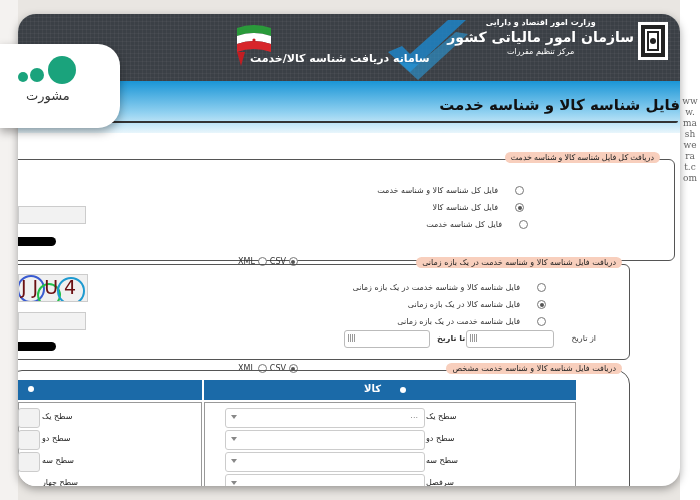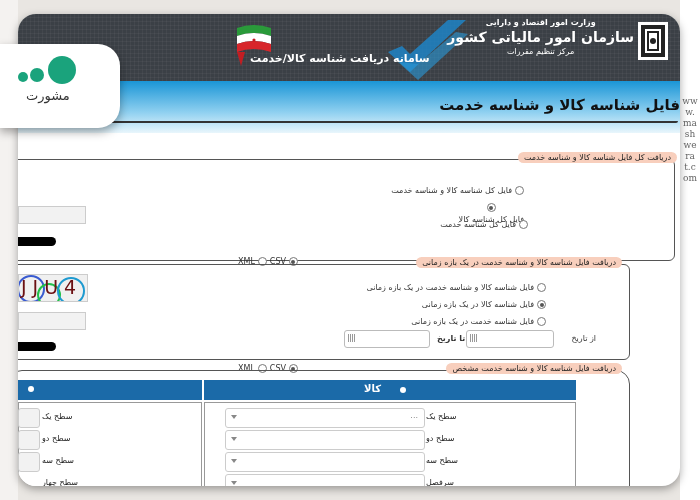--- a/index.html
+++ b/index.html
@@ -16,21 +16,21 @@
   .org{position:absolute;right:46px;top:4px;text-align:center;color:#fff;direction:rtl;}
   .org .l1{font-size:8px;font-weight:bold;}
   .org .l2{font-size:14px;font-weight:bold;line-height:20px;}
   .org .l3{font-size:8px;}
   .org-logo{position:absolute;right:12px;top:8px;width:30px;height:38px;background:#fff;}
   .blueband{position:absolute;left:0;top:67px;width:662px;height:52px;background:linear-gradient(#1a95d6,#8fd0f0 60%,#e9f6fc);}
   .page-title{position:absolute;right:0;top:82px;font-size:15px;font-weight:bold;color:#111;direction:rtl;}
   .title-line{position:absolute;left:0;top:107px;width:660px;height:2px;background:#333;border-radius:0 0 6px 0;}
   .fieldset{position:absolute;border:1px solid #555;border-radius:6px;}
   .legend{position:absolute;background:#f8cfbd;border-radius:6px;padding:1px 6px;font-size:8px;color:#222;direction:rtl;white-space:nowrap;}
-  .radio-row{position:absolute;font-size:8px;color:#333;direction:rtl;white-space:nowrap;display:flex;align-items:center;gap:3px;}
+  .radio-row{position:absolute;font-size:8px;color:#333;direction:rtl;white-space:nowrap;display:flex;align-items:center;gap:17px;}
   .rb{display:inline-block;width:7px;height:7px;border:1px solid #777;border-radius:50%;background:#fff;position:relative;}
   .rb.on::after{content:"";position:absolute;left:1.5px;top:1.5px;width:4px;height:4px;border-radius:50%;background:#555;}
   .fmt{position:absolute;font-size:8px;color:#333;display:flex;align-items:center;gap:3px;margin-top:23px;}
   .captcha{position:absolute;left:0;width:68px;height:26px;background:#f0f0f0;border:1px solid #ccc;overflow:hidden;}
   .captcha span{position:absolute;top:1px;left:2px;font-size:19px;color:#6a0f12;letter-spacing:6px;font-family:"DejaVu Sans",sans-serif;}
   .ring{position:absolute;border:2px solid;border-radius:50%;}
   .cap-input{position:absolute;left:0;width:66px;height:16px;background:#f2f2f2;border:1px solid #ccc;}
   .cap-btn{position:absolute;left:0;width:38px;height:9px;background:#000;border-radius:0 6px 6px 0;}
   .date-in{position:absolute;height:16px;border:1px solid #bbb;border-radius:3px;background:#fff;}
   .cal{position:absolute;left:3px;top:3px;width:8px;height:8px;background:repeating-linear-gradient(90deg,#999 0 1px,#fff 1px 2px);}
@@ -81,26 +81,26 @@
       <path d="M10 10h10v18H10z" fill="#fff" stroke="#222" stroke-width="2"></path>
       <circle cx="15" cy="19" r="3" fill="#222"></circle>
     </svg>
   </div>
 
   <div class="blueband"></div>
   <div class="page-title">فایل شناسه کالا و شناسه خدمت</div>
   <div class="title-line"></div>
 
   <div class="fieldset" style="left:-10px;top:145px;width:665px;height:100px;"></div>
-  <div class="legend" style="right:3px;top:138px;">دریافت کل فایل شناسه کالا و شناسه خدمت</div>
+  <div class="legend" style="right:20px;top:138px;font-family:Liberation Serif, serif;">دریافت کل فایل شناسه کالا و شناسه خدمت</div>
   <div class="radio-row" style="right:156px;top:172px;">
     <span class="rb"></span>
     <span>فایل کل شناسه کالا و شناسه خدمت</span>
   </div>
-  <div class="radio-row" style="right:156px;top:189px;flex-direction:column;">
+  <div class="radio-row" style="right:156px;top:189px;">
     <span class="rb on"></span>
     <span>فایل کل شناسه کالا</span>
   </div>
   <div class="radio-row" style="right:152px;top:206px;">
     <span class="rb"></span>
     <span>فایل کل شناسه خدمت</span>
   </div>
   <div class="fmt" style="left:220px;top:220px;">
     <span>XML</span>
     <span class="rb"></span>

